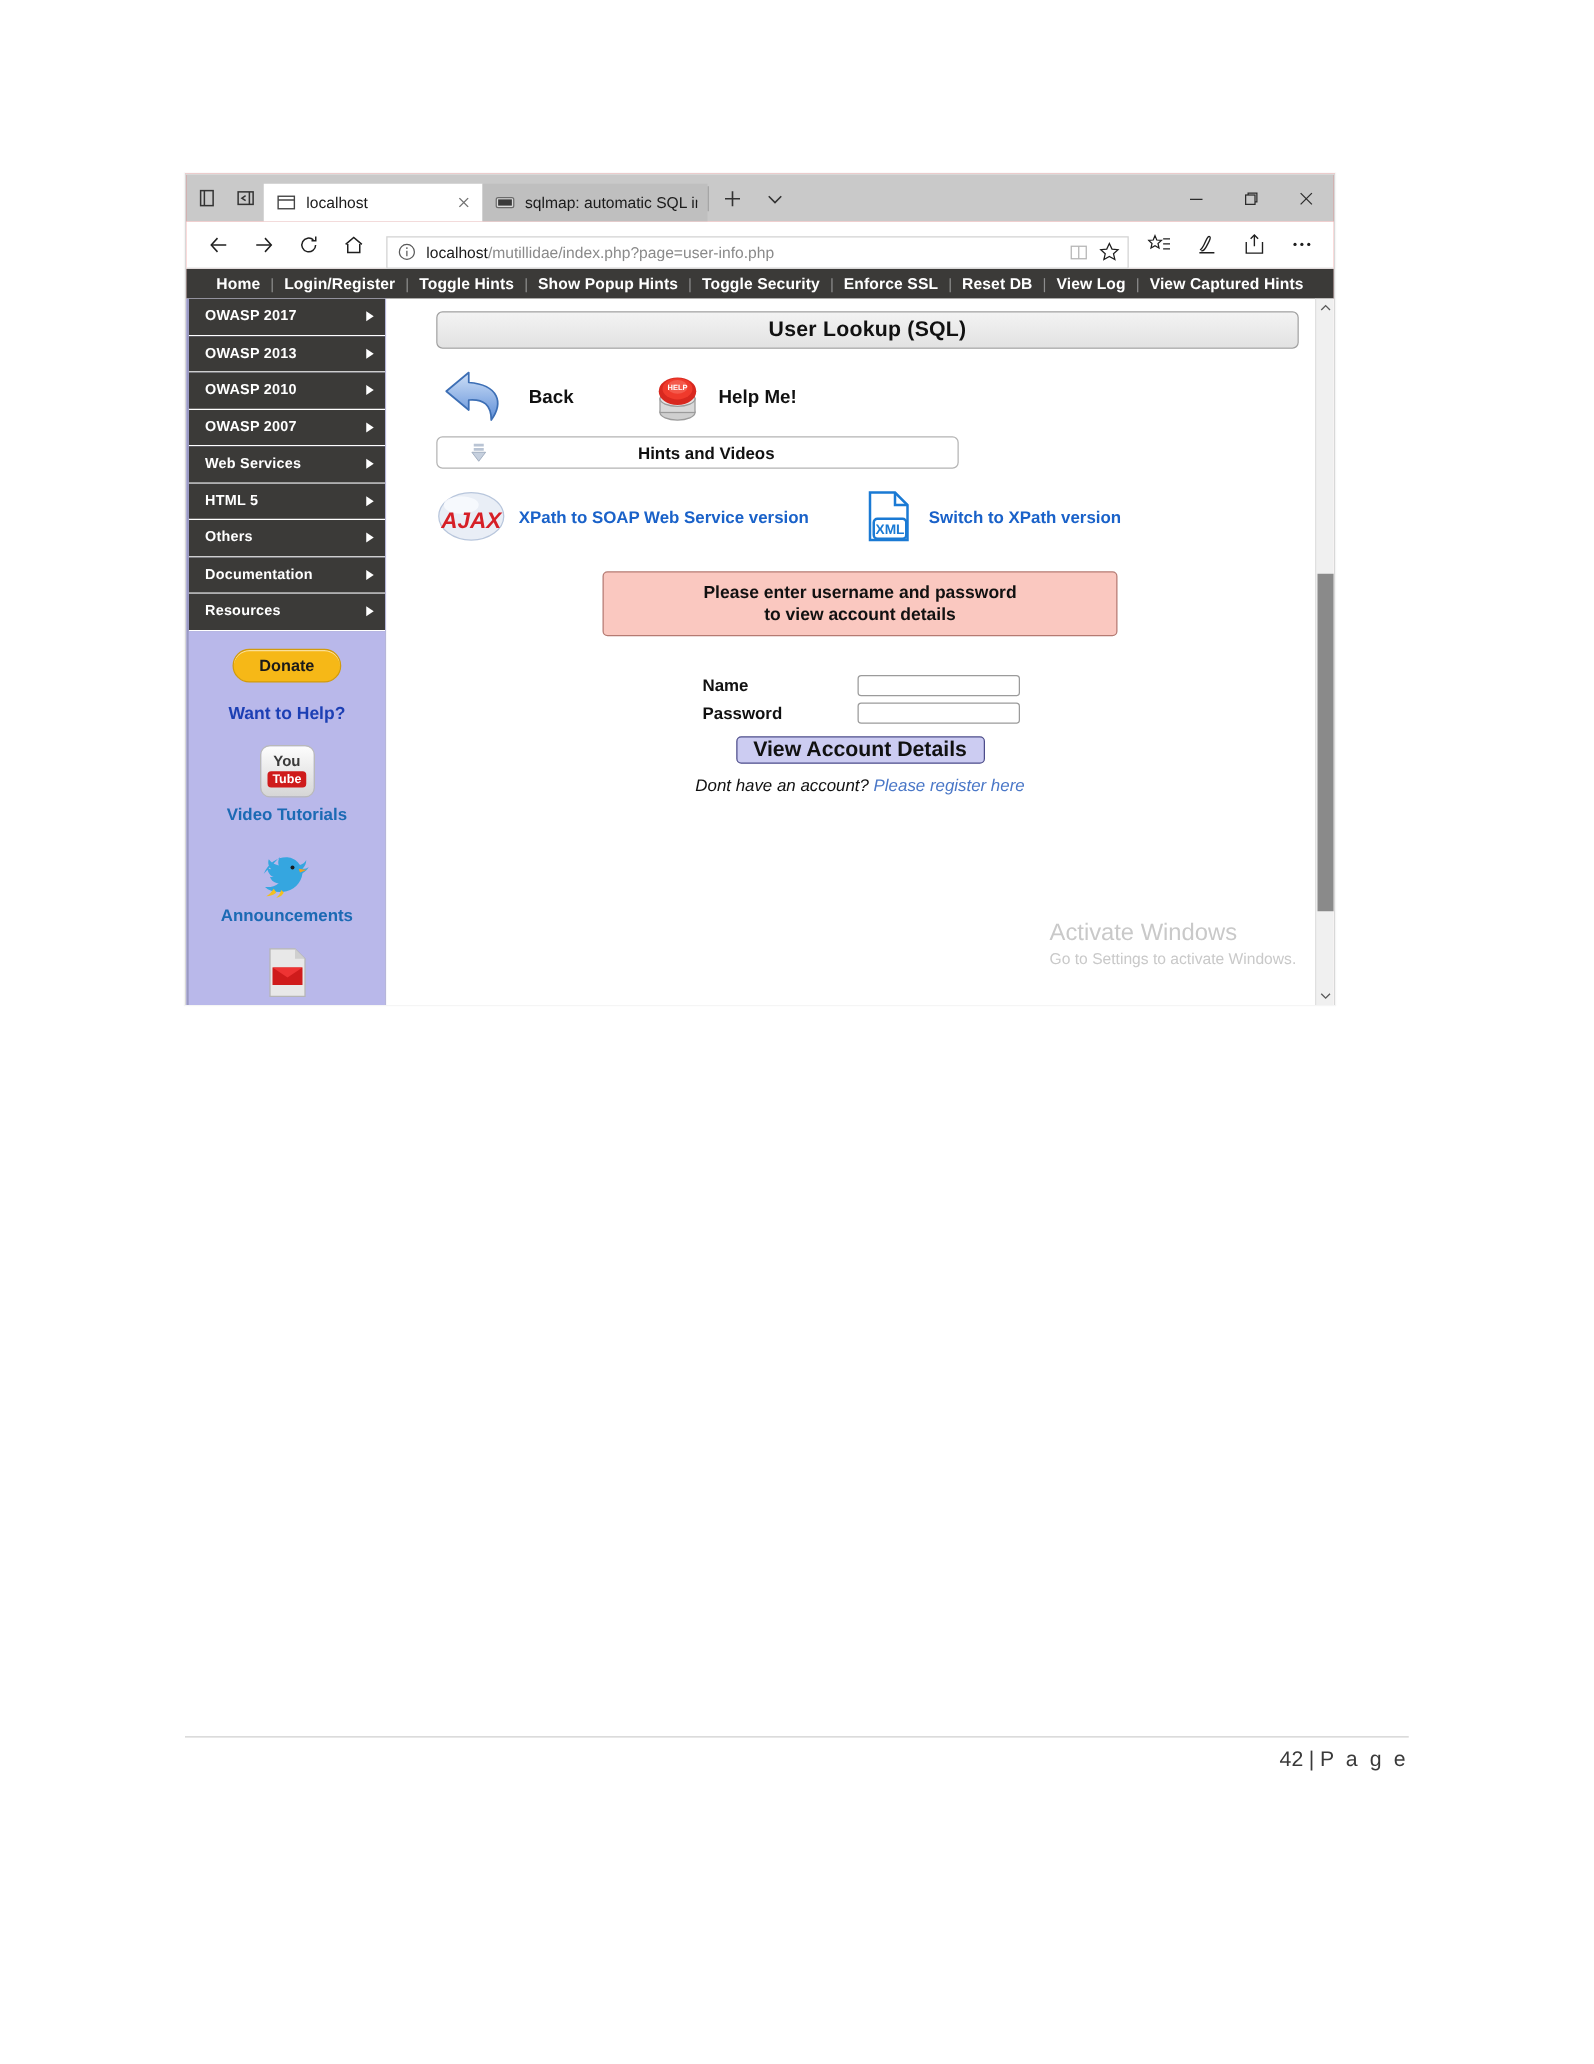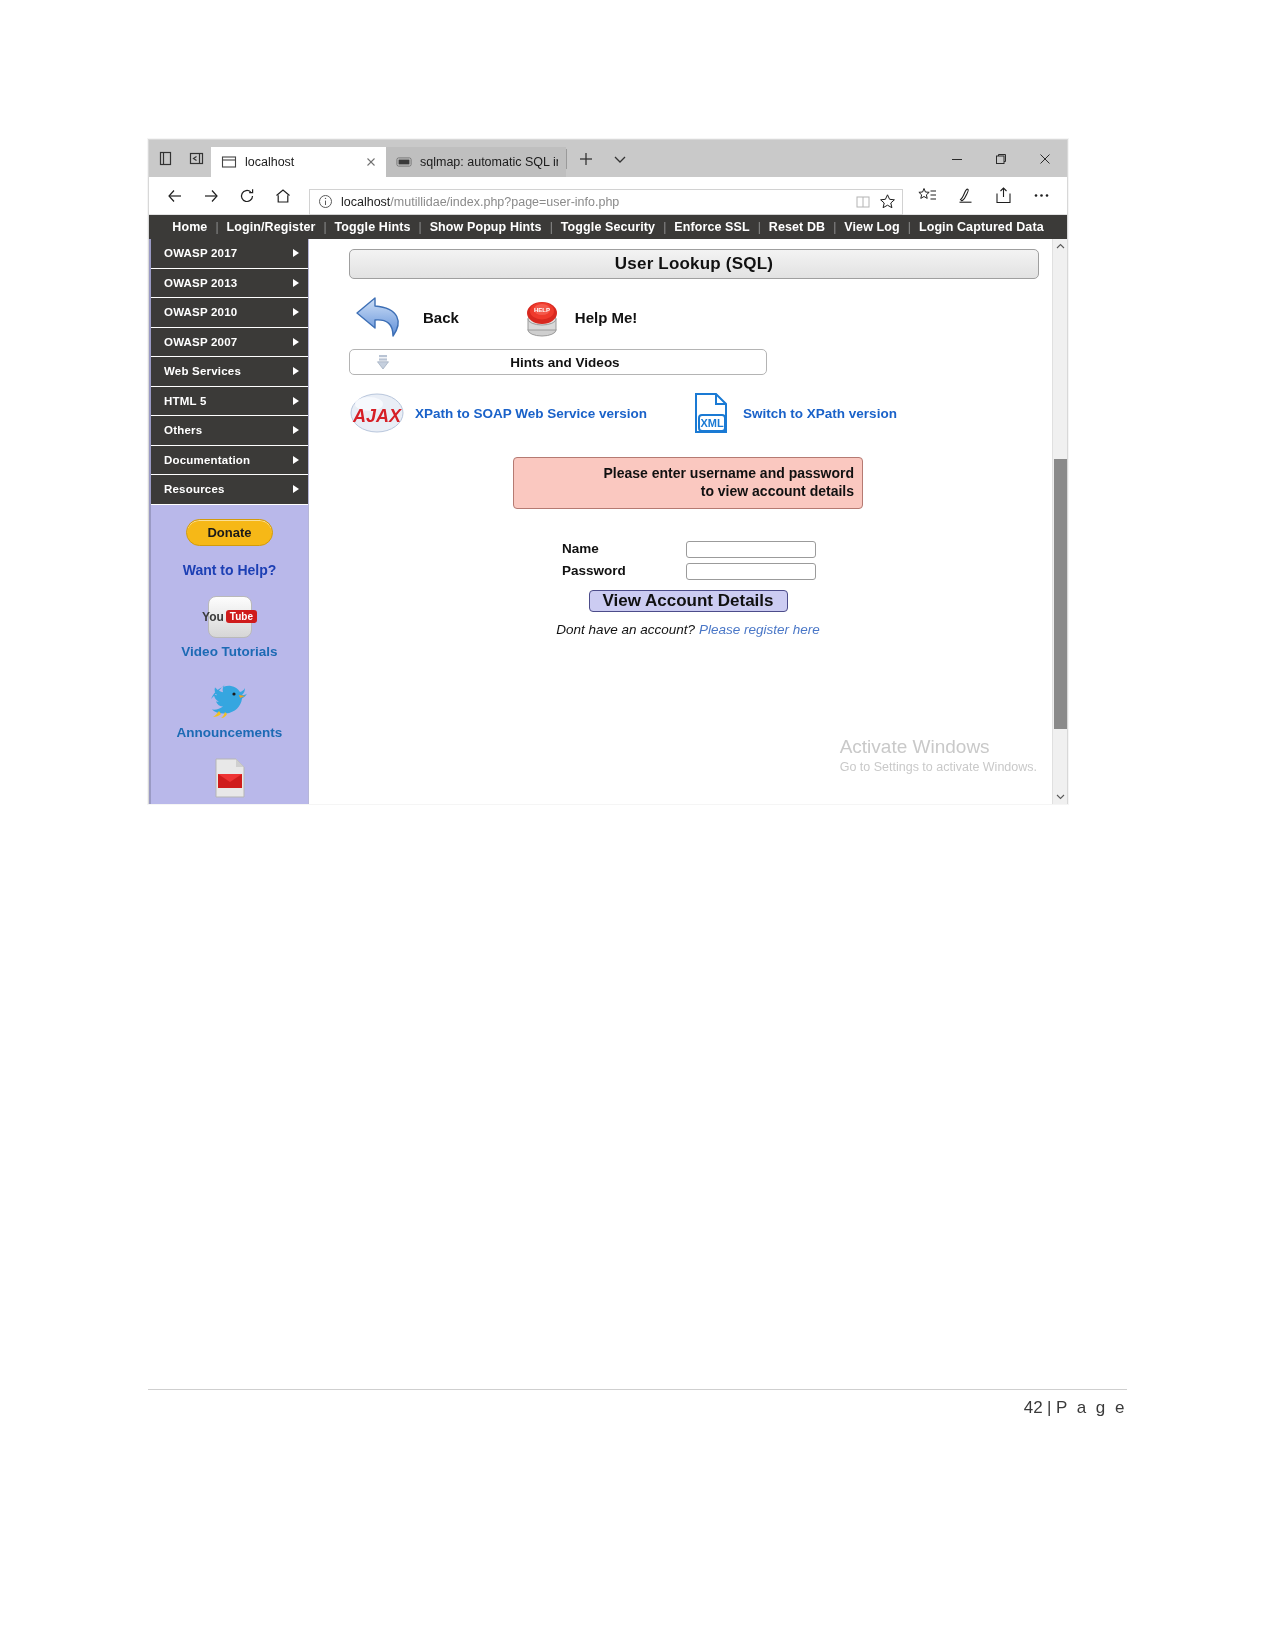--- a/index.html
+++ b/index.html
@@ -122,21 +122,21 @@
   }
   .promo-link { display:block; color: #1c3fb4; font-weight: bold; font-size: 14px; margin-top: 16px; text-decoration:none; }
   .promo-block { margin-top: 18px; text-align: center; }
   .promo-block .lbl { display:block; color:#1c6ab4; font-weight:bold; font-size:13.5px; margin-top:6px; }
 
   
   .yt-ic {
     width: 44px; height: 42px; margin: 0 auto; border-radius: 8px;
     background: linear-gradient(#fdfdfd,#d6d6d6);
     border: 1px solid #b9b9b9;
-    display:flex; flex-direction:row; align-items:center; justify-content:center; gap:2px;
+    display:flex; flex-direction:column; align-items:center; justify-content:center; gap:2px;
   }
   .yt-ic .you { font-size: 12px; font-weight: bold; color:#3a3a3a; line-height:1; }
   .yt-ic .tube { font-size: 10px; font-weight: bold; color:#fff; background:#cf1b1b; border-radius:3px; padding:1px 4px; line-height:1.1; }
 
   
   .bird-ic { width: 54px; height: 42px; margin: 0 auto; }
 
   
   .pdf-ic { width: 34px; height: 40px; margin: 0 auto; position: relative; }
 
@@ -168,22 +168,22 @@
   .switch-row { display: flex; align-items: center; margin: 16px 0 0 30px; gap: 0; }
   .switch-item { display: flex; align-items: center; gap: 10px; }
   .switch-item a { color: #1a62c9; font-size: 13.5px; font-weight: bold; text-decoration: none; }
   .ajax-ic { width: 56px; height: 42px; }
   .xml-ic { width: 44px; height: 44px; }
   .switch-gap { width: 42px; }
 
   
   .form-wrap { margin: 22px 0 0 0; width: 100%; display: flex; flex-direction: column; align-items: center; }
   .notice {
-    width: 350px; background: #fac8c0; border: 1px solid #b57a72;
-    border-radius: 4px; text-align: right; padding: 7px 8px 8px;
+    width: 412px; background: #fac8c0; border: 1px solid #b57a72;
+    border-radius: 4px; text-align: center; padding: 7px 8px 8px;
   }
   .notice p { margin: 0; font-size: 14px; font-weight: bold; color:#111; line-height: 1.25; }
 
   .field-table { margin-top: 28px; border-collapse: collapse; }
   .field-table td { padding: 2px 0; vertical-align: middle; }
   .field-table td.lbl { font-size: 13.5px; font-weight: bold; color: #111; width: 126px; padding-left: 2px; }
   .field-table input[type=text] {
     width: 130px; height: 17px; font-size: 12px;
     border: 1px solid #9b9b9b; border-radius: 3px; padding: 1px 3px;
     background: #fff; font-family: "Liberation Sans", sans-serif;
@@ -404,21 +404,21 @@
         <a href="#">Show Popup Hints</a>
         <span class="nsep">|</span>
         <a href="#">Toggle Security</a>
         <span class="nsep">|</span>
         <a href="#">Enforce SSL</a>
         <span class="nsep">|</span>
         <a href="#">Reset DB</a>
         <span class="nsep">|</span>
         <a href="#">View Log</a>
         <span class="nsep">|</span>
-        <a href="#">Login Captured Data</a>
+        <a href="#">View Captured Hints</a>
       </div>
 
       <div class="mtl-body">
 
         <div class="sidebar">
           <div class="side-item">
             <span>OWASP 2017</span>
             <span class="caret"></span>
           </div>
           <div class="side-item">

